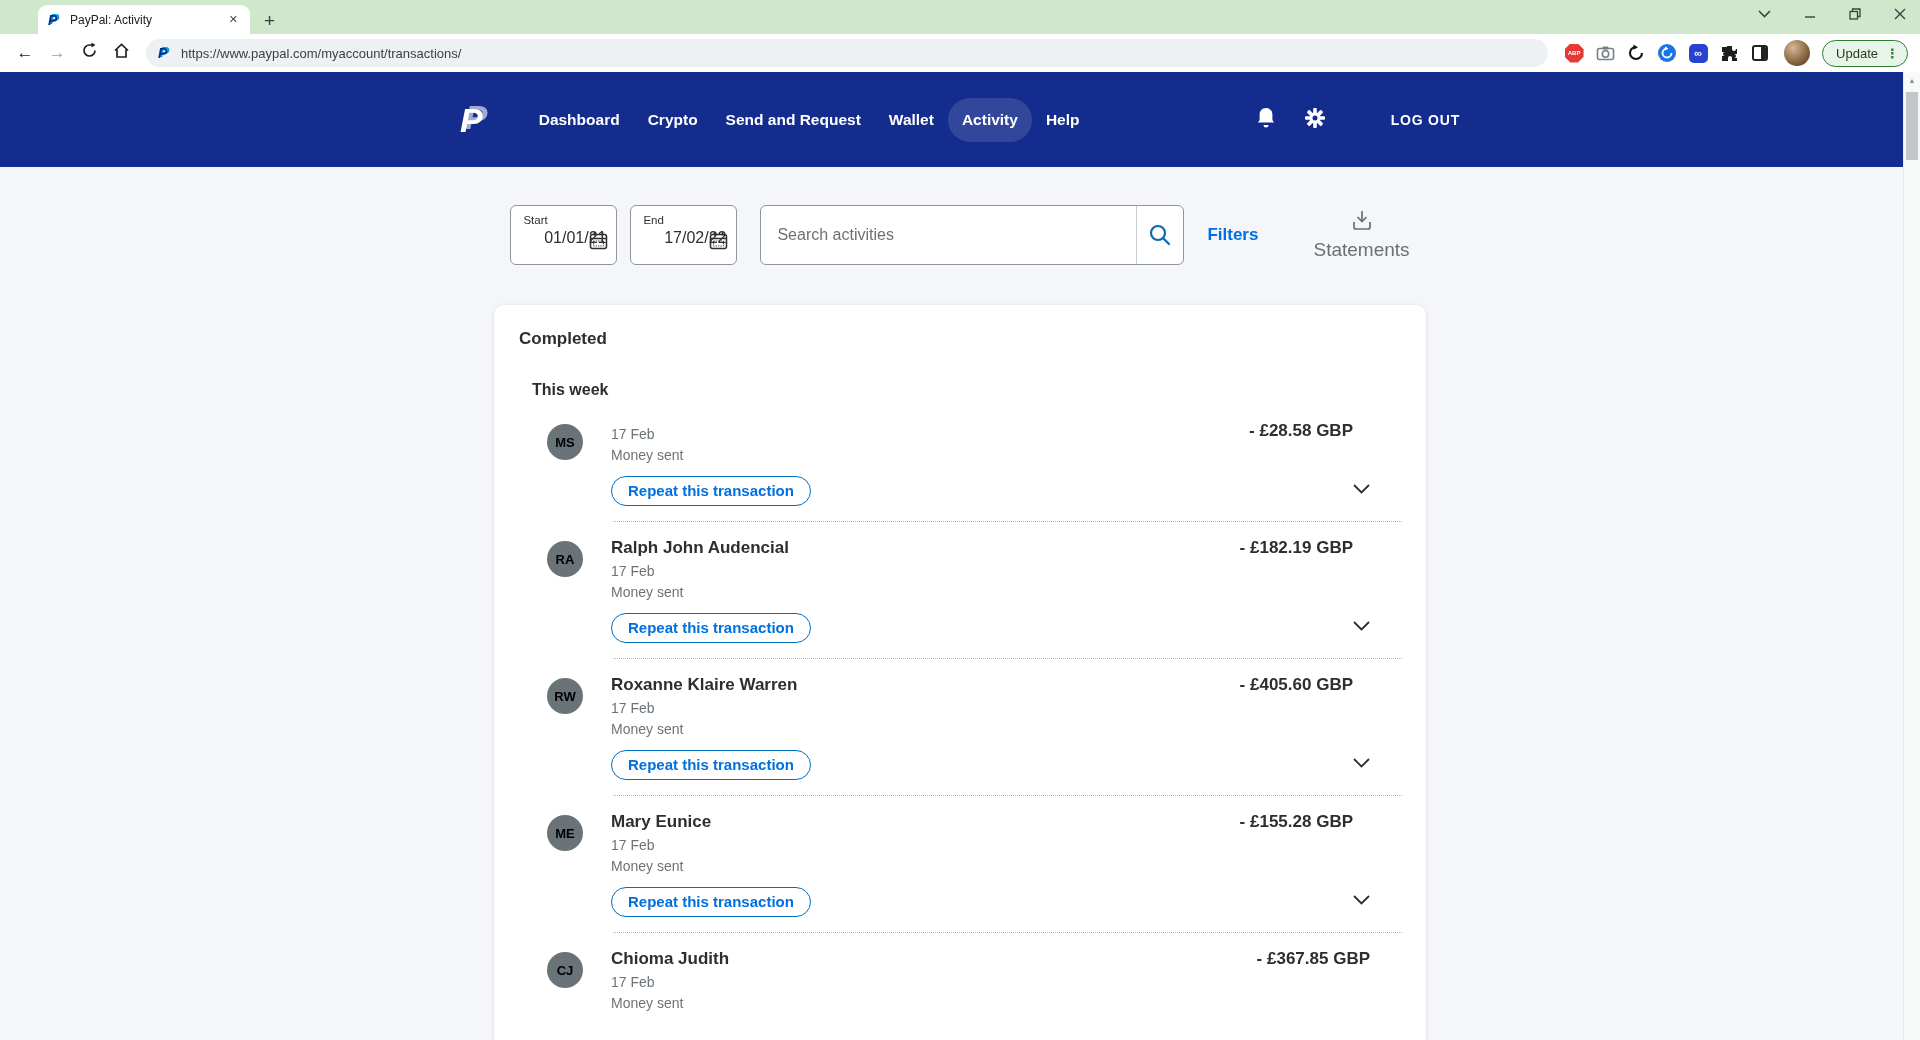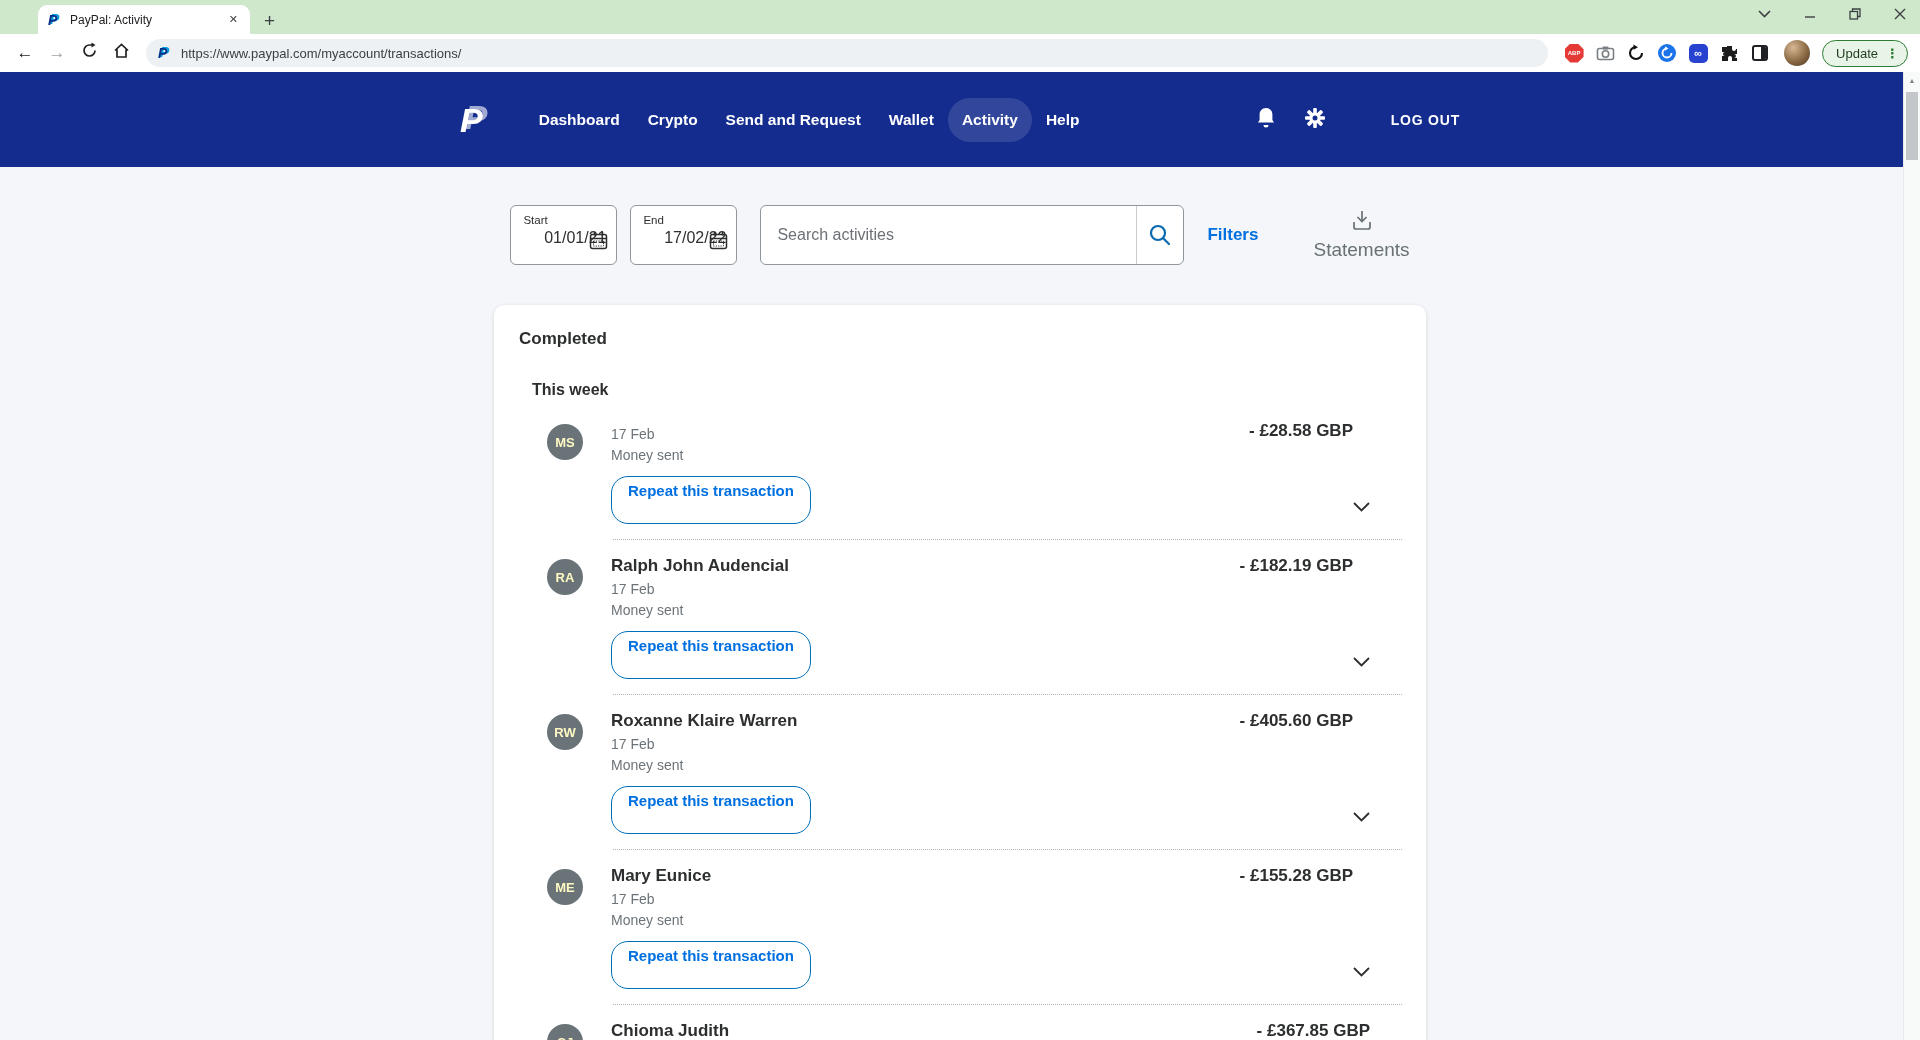--- a/index.html
+++ b/index.html
@@ -77,26 +77,26 @@
   .statements { margin-left:55px; display:flex; flex-direction:column; align-items:center; gap:3px; color:#687173; }
   .statements-label { font-size:19px; }
 
   
   .card { width:932px; margin:40px auto 0; background:#ffffff; border-radius:10px;
           box-shadow:0 1px 4px rgba(0,0,0,0.13); padding:24px 0 40px; }
   .card-title { font-size:17px; font-weight:700; color:#2c2e2f; margin-left:25px; }
   .group-title { font-size:16px; font-weight:700; color:#2c2e2f; margin:32px 0 6px 38px; }
   .txn-row { padding:16px 56px 0 53px; }
   .txn-main { display:flex; }
-  .txn-avatar { width:36px; height:36px; border-radius:50%; background:#697378; color:#fef9c3; font-size:13px;
+  .txn-avatar { width:36px; height:36px; border-radius:50%; background:#697378; color:#000000; font-size:13px;
                 font-weight:700; display:flex; align-items:center; justify-content:center; flex:none; margin-top:3px; }
   .txn-info { flex:1; margin-left:28px; }
   .txn-name { font-size:17px; font-weight:700; color:#2c2e2f; }
   .txn-date, .txn-type { font-size:14px; color:#6c7378; margin-top:5px; }
-  .repeat-btn { display:inline-block; margin-top:13px; padding:5px 16px 24px; background:#fff;
+  .repeat-btn { display:inline-block; margin-top:13px; padding:5px 16px 6px; background:#fff;
                 border:1.5px solid #0070ba; border-radius:17px; color:#0070e0; font-size:15px; font-weight:700;
                 font-family:inherit; cursor:pointer; }
   .txn-right { display:flex; flex-direction:row; align-items:flex-start; }
   .txn-amount { font-size:17px; font-weight:700; color:#2c2e2f; white-space:nowrap; }
   .txn-chevron { margin-top:auto; margin-bottom:8px; }
   .txn-divider { margin-top:15px; border-bottom:1px dotted #aeb4b7; margin-left:66px; margin-right:-32px; }
 
   
   .scrollbar { position:absolute; top:72px; right:0; width:17px; bottom:0; background:#f8f9f9;
                border-left:1px solid #e8eaea; z-index:30; }

